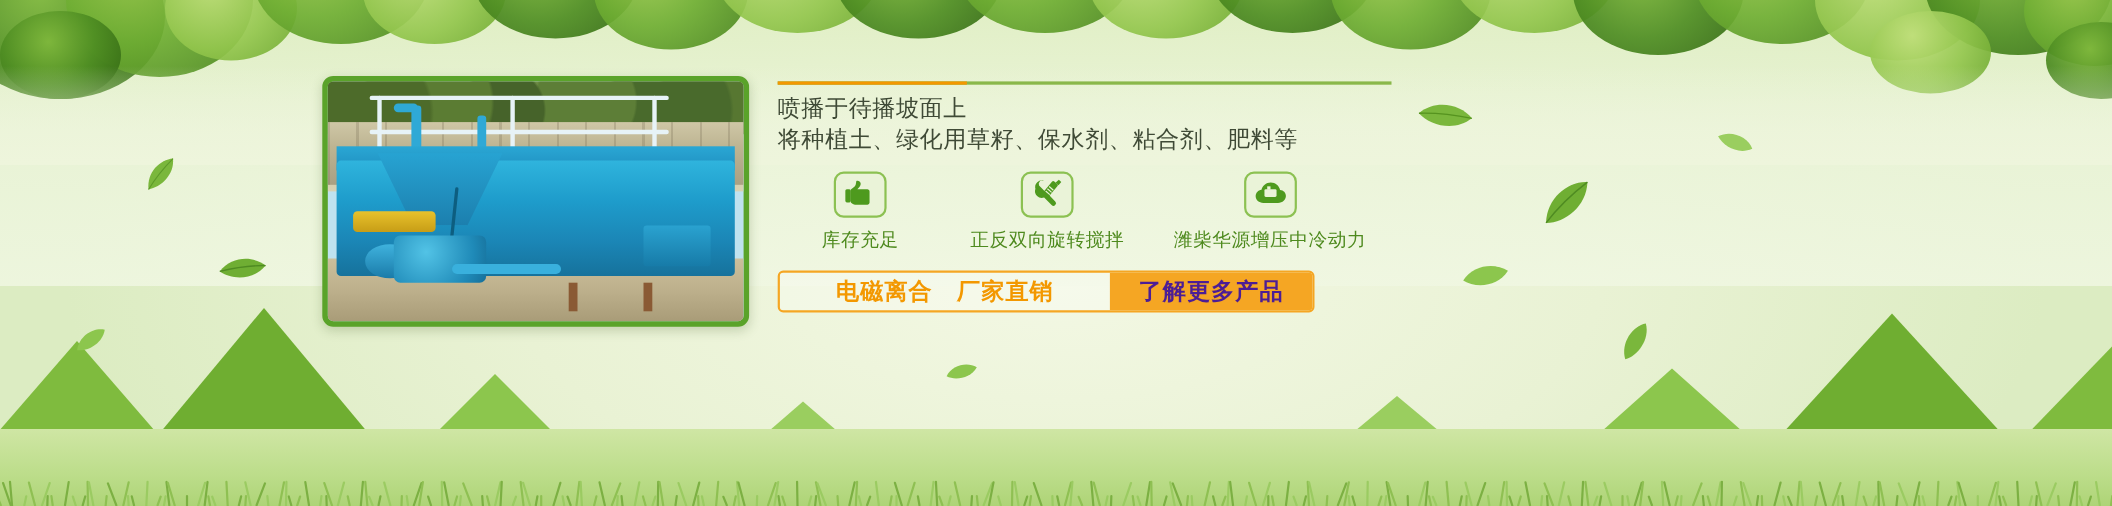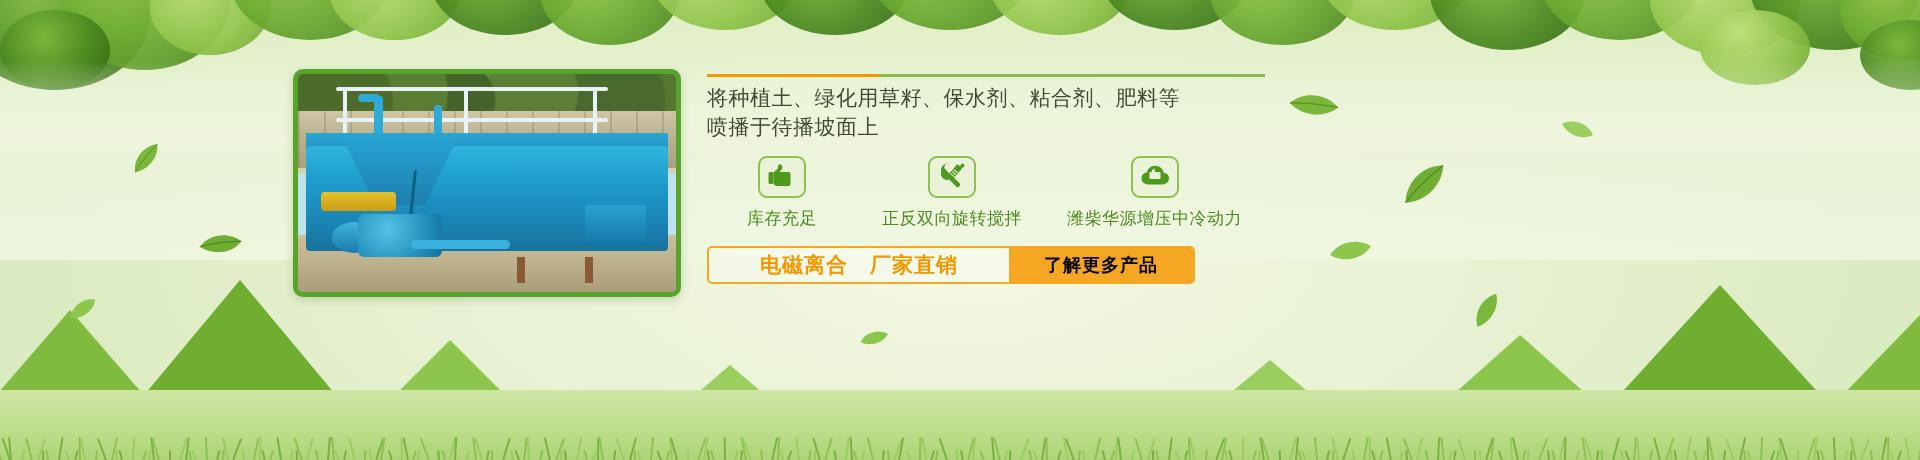--- a/index.html
+++ b/index.html
@@ -155,21 +155,21 @@
   .cta-row{
     margin-top:16px; display:flex; align-items:stretch; width:488px; height:38px;
     border:2px solid #f5a623; border-radius:5px; overflow:hidden; background:rgba(255,255,255,.28);
   }
   .cta-text{
     flex:1; display:flex; align-items:center; justify-content:center; gap:22px;
     color:#f39800; font-size:21px; font-weight:bold; letter-spacing:1px;
   }
   .cta-btn{
     width:184px; display:flex; align-items:center; justify-content:center;
-    background:#f5a623; color:#000000; font-size:18px; font-weight:bold; letter-spacing:1px;
+    background:#f5a623; color:#4c1d95; font-size:21px; font-weight:bold; letter-spacing:1px;
     cursor:pointer;
   }
 </style>
 </head>
 <body>
 
 <div id="banner">
 
   <div class="sky-glow"></div>
 
@@ -555,22 +555,22 @@
       <div class="ph-leg" style="left:76%; top:84%; width:8px; height:12%;"></div>
     </div>
   </div>
 
   <div class="content">
 
 
     <div class="rule"></div>
 
     <div class="subtitle">
+      <div>喷播于待播坡面上</div>
       <div>将种植土、绿化用草籽、保水剂、粘合剂、肥料等</div>
-      <div>喷播于待播坡面上</div>
     </div>
 
     <div class="features">
 
       <div class="feature f1">
         <div class="fi-box">
           <span>
             <svg width="28" height="24" viewBox="0 0 28 24">
               <path d="M10.5 1.5c1.8-.6 3.6.4 3.9 2.2.2 1.3-.3 2.6-1.3 3.6l-1.7 1.8h9.1c1.1 0 2 .9 2 2v10c0 1.1-.9 2-2 2H9.2c-1 0-1.9-.4-2.6-1l-1.1-1V9.3l2.6-2.1c.9-.7 1.6-1.7 1.9-2.8l.5-2.9z" fill="#4e9a1e"></path>
               <rect x="0.5" y="9" width="5" height="12" rx="1.4" fill="#4e9a1e"></rect>

